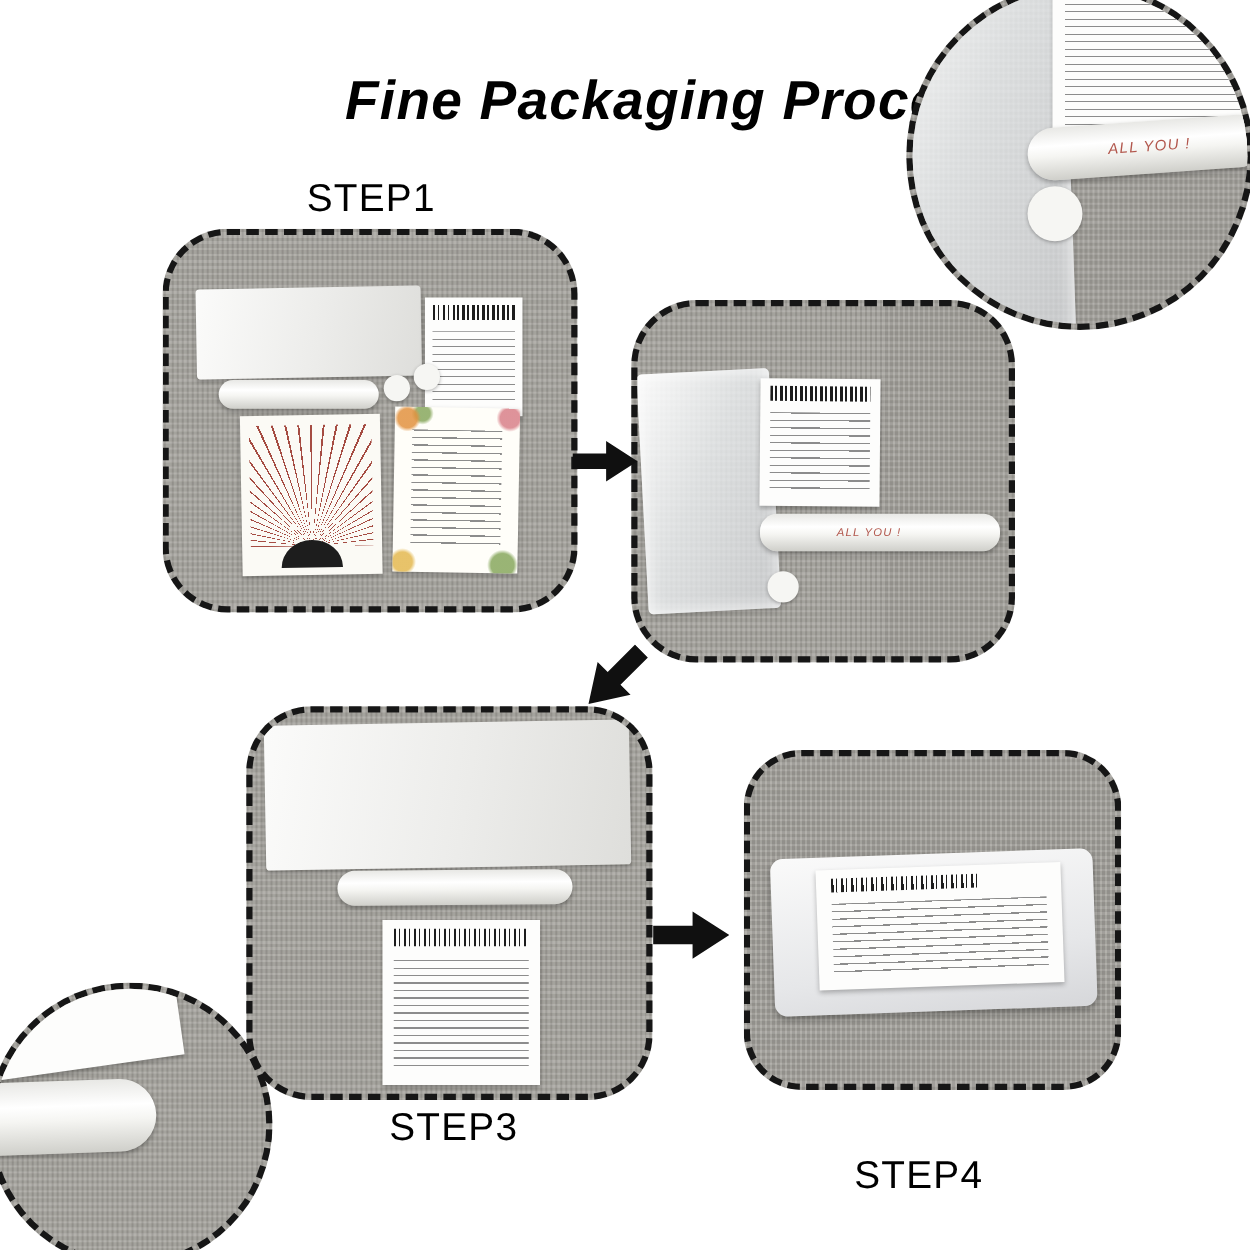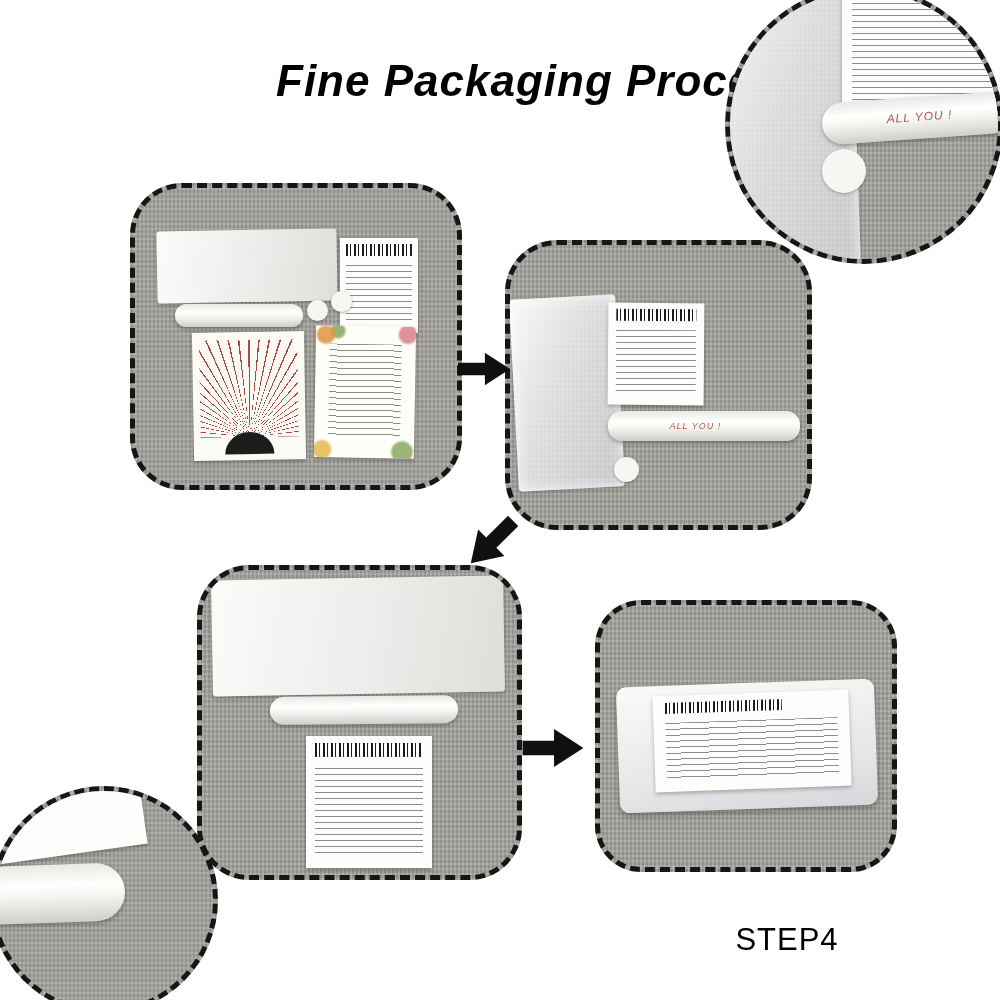--- a/index.html
+++ b/index.html
@@ -16,21 +16,21 @@
     position:absolute;left:276px;top:56px;font-style:italic;font-weight:600;
     font-size:44px;letter-spacing:1px;color:#000;white-space:nowrap;
   }
   .step-label{
     position:absolute;width:150px;text-align:center;font-size:31px;
     letter-spacing:1px;color:#000;font-weight:500;
   }
   #lbl-step1{left:222px;top:141px;}
   #lbl-step2{left:595px;top:198px;}
   #lbl-step3{left:288px;top:884px;}
-  #lbl-step4{left:712px;top:922px;}
+  #lbl-step4{left:660px;top:922px;}
   
   .fabric{
     background-color:#a3a19b;
     background-image:
       repeating-linear-gradient(90deg, rgba(255,255,255,0.10) 0 2px, rgba(0,0,0,0.05) 2px 4px),
       repeating-linear-gradient(0deg, rgba(255,255,255,0.08) 0 2px, rgba(60,58,54,0.09) 2px 5px);
   }
   .panel{
     position:absolute;border:5px dashed #161616;overflow:hidden;
   }
@@ -95,20 +95,22 @@
   .arrow{position:absolute;}
   .arrow svg{display:block;}
 </style>
 </head>
 <body>
 
 <div id="canvas">
 
   <div class="title">Fine Packaging Process</div>
 
+  <div class="step-label" id="lbl-step1">STEP1</div>
+  <div class="step-label" id="lbl-step3">STEP3</div>
   <div class="step-label" id="lbl-step4">STEP4</div>
 
   <div class="panel fabric" id="panel1">
     <div class="item foil-bag" style="left:22px;top:42px;width:180px;height:72px;transform:rotate(-1deg);"></div>
     <div class="item white-card" style="left:205px;top:50px;width:78px;height:95px;">
       <div class="barcode" style="position:absolute;left:8%;top:6%;width:84%;height:13%;"></div>
       <div class="tlines" style="position:absolute;left:8%;top:28%;width:84%;height:62%;"></div>
     </div>
     <div class="item roll" style="left:40px;top:116px;width:128px;height:23px;"></div>
     <div class="item sticker" style="left:172px;top:112px;width:21px;height:21px;"></div>

